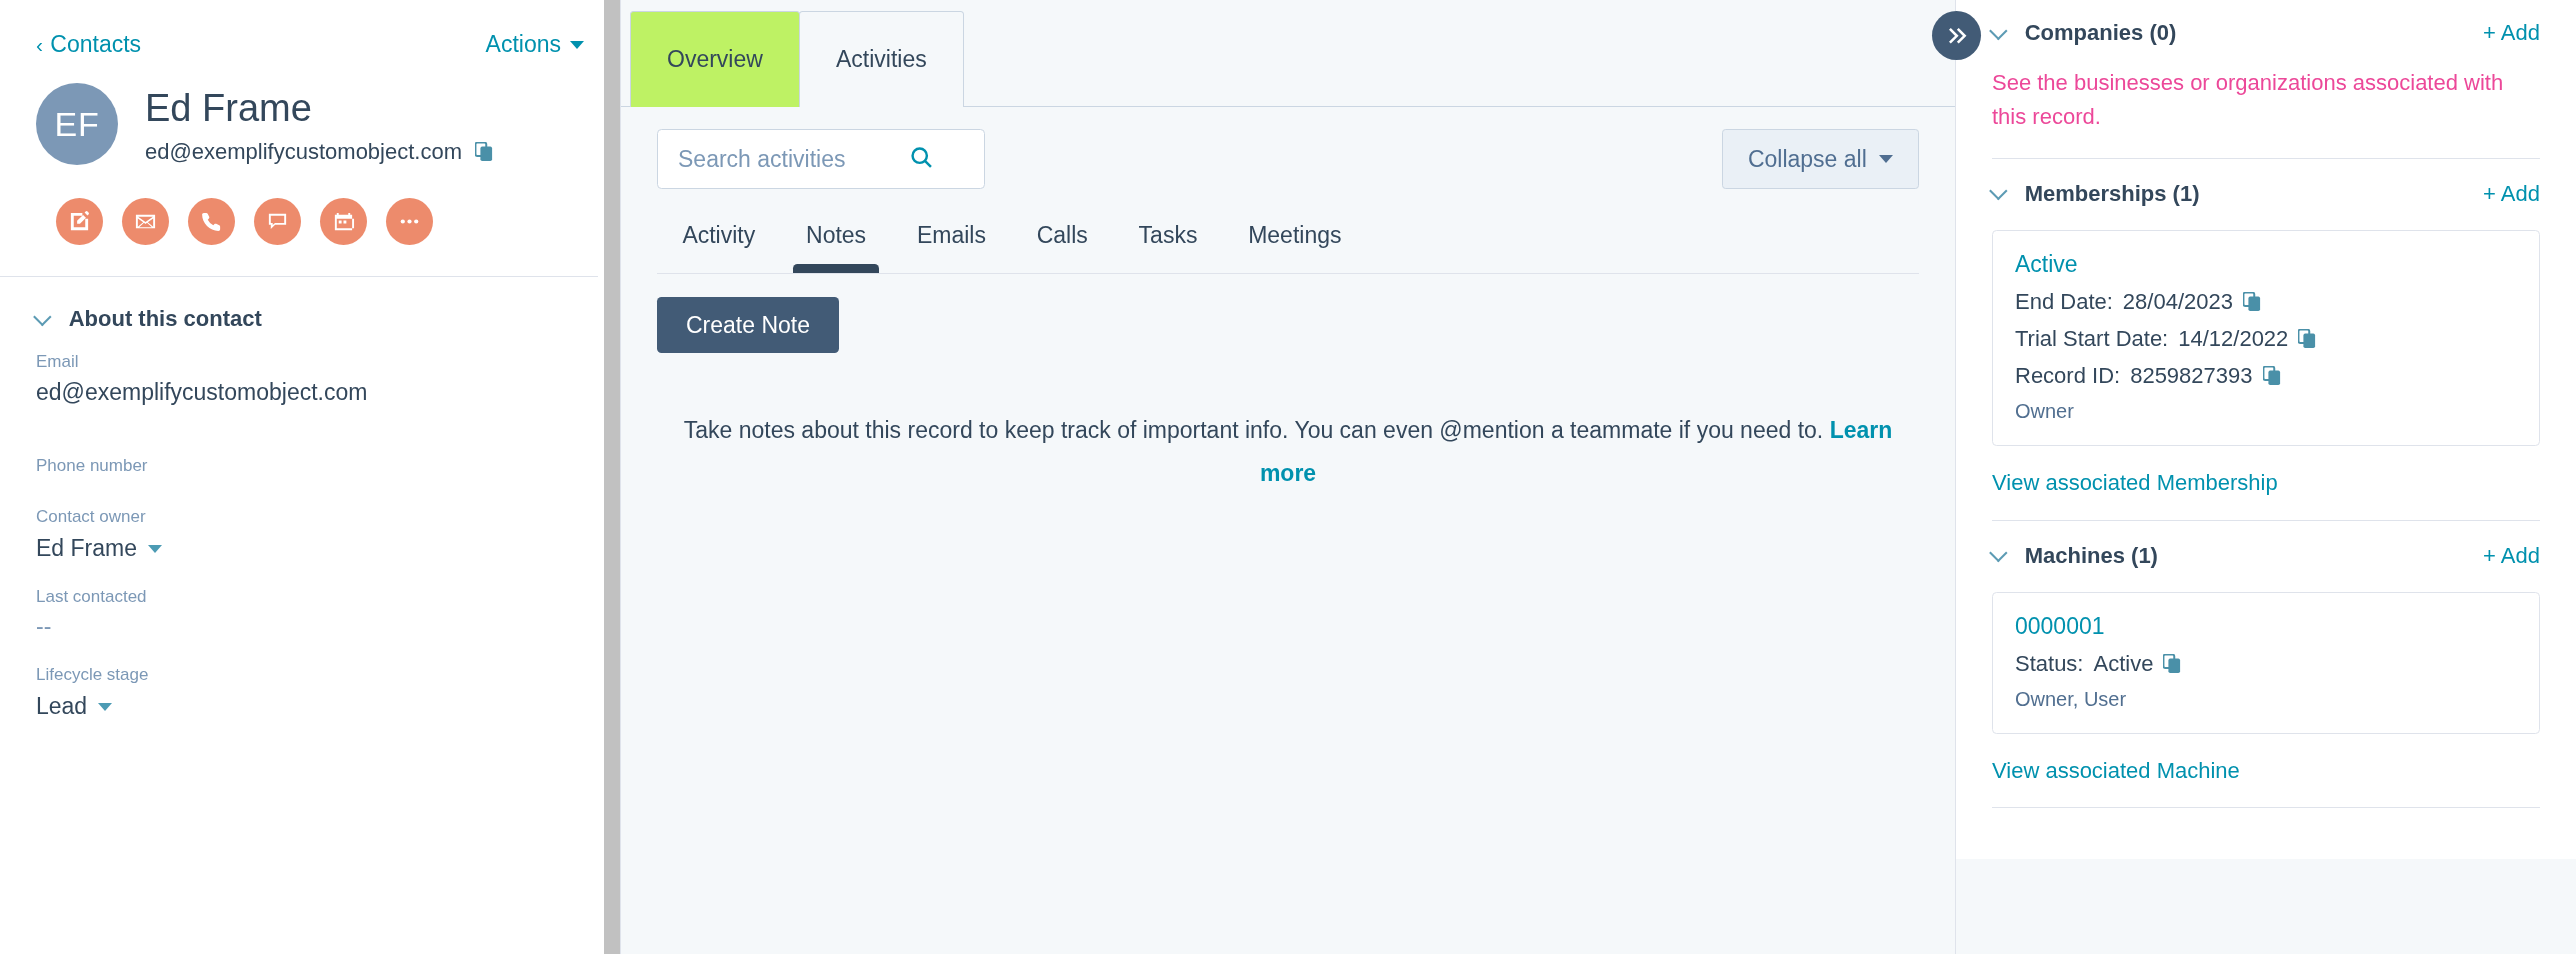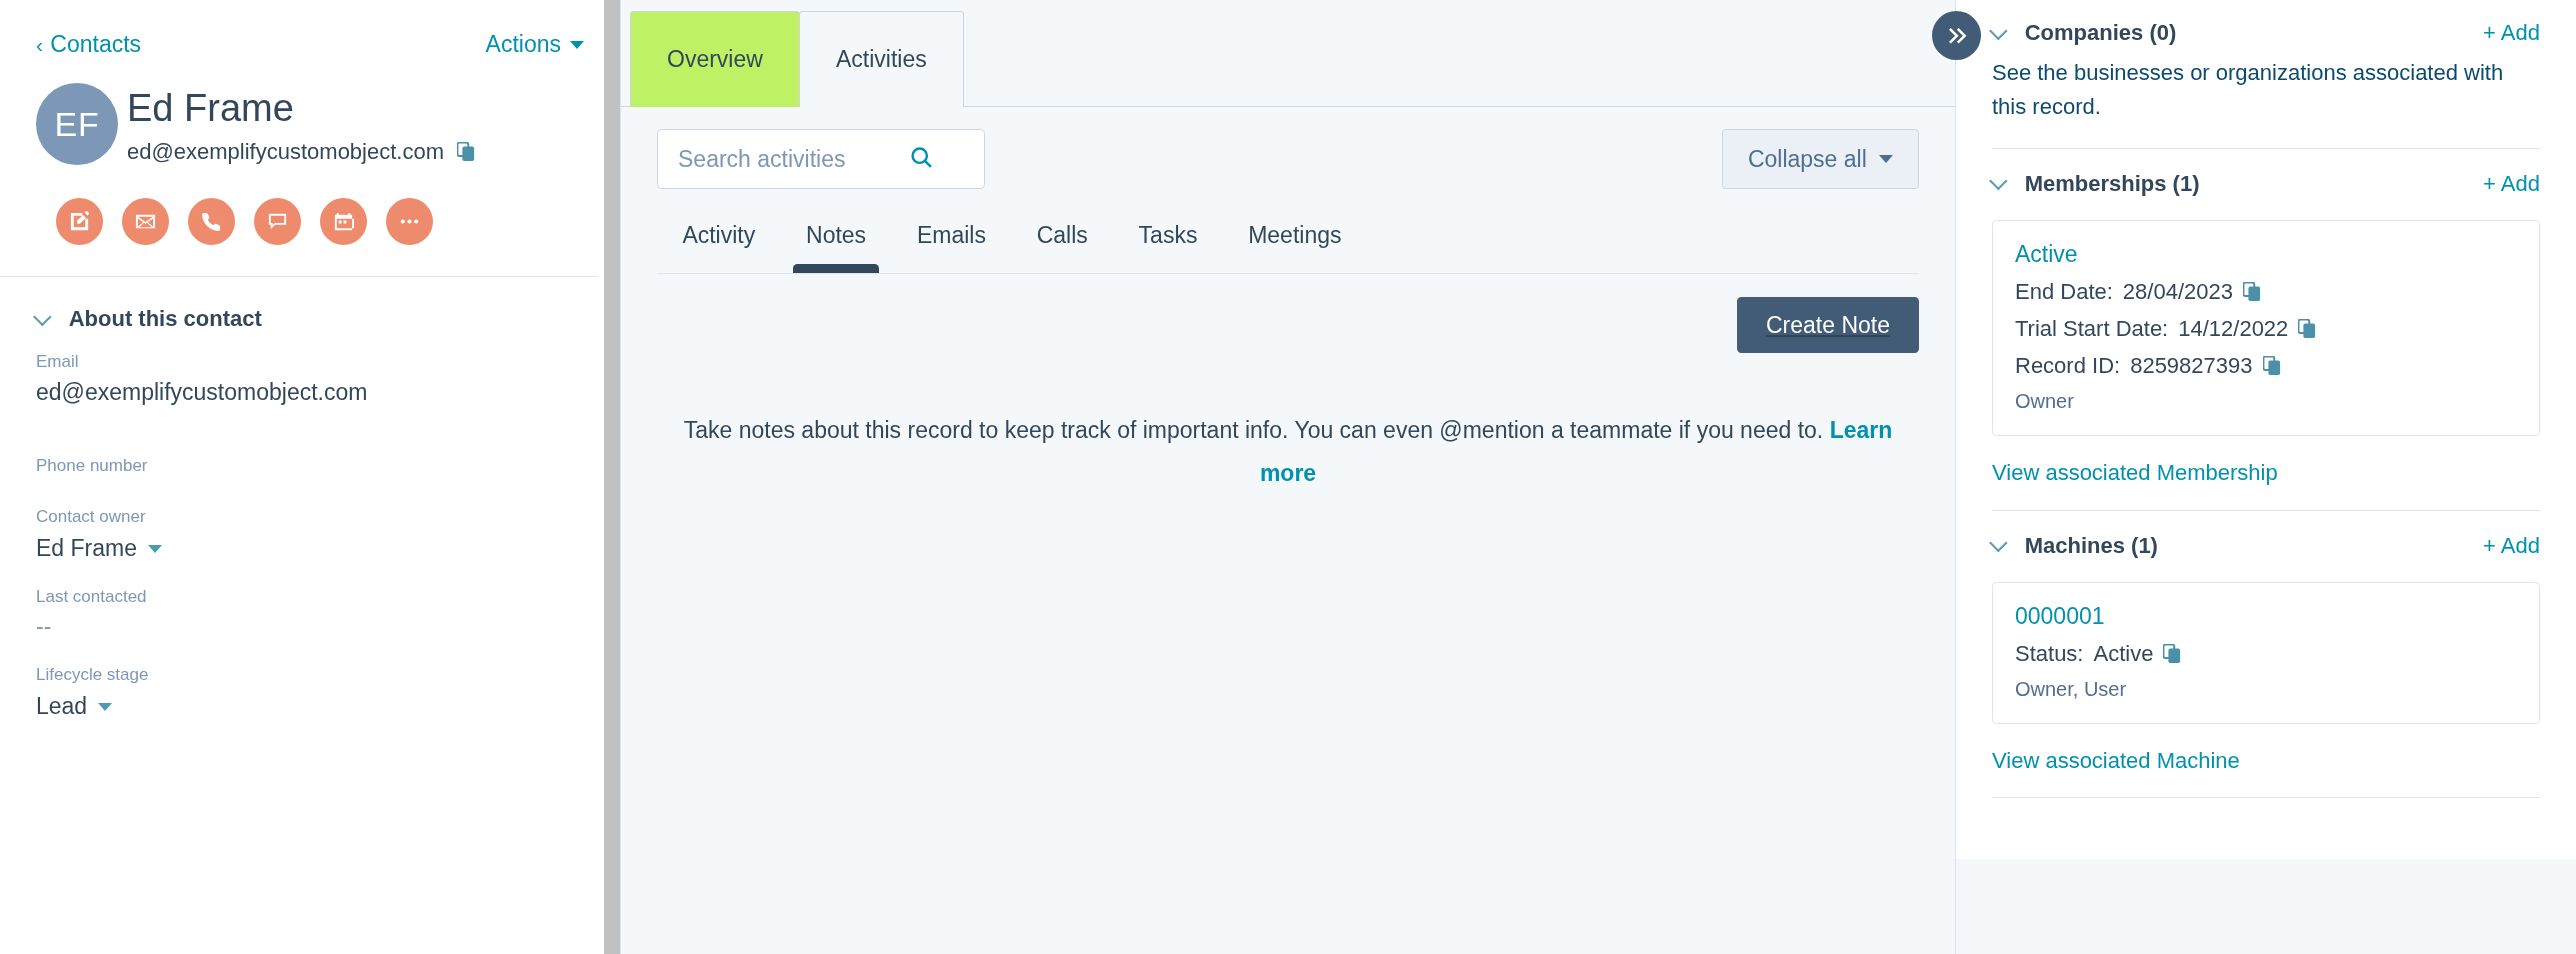--- a/index.html
+++ b/index.html
@@ -21,21 +21,21 @@
   .left-top { padding: 31px 36px 0 36px; }
   .crumb-row { display: flex; align-items: center; justify-content: space-between; height: 27px; }
   .breadcrumb { display: flex; align-items: center; gap: 7.3px; color: #0091ae; font-size: 23px; cursor: pointer; }
   .breadcrumb .chev-left { font-size: 21px; color: #0091ae; line-height: 1; }
   .actions-btn { display: flex; align-items: center; gap: 9px; color: #0091ae; font-size: 23px; cursor: pointer; }
   .caret-down {
     width: 0; height: 0; border-left: 7.3px solid transparent; border-right: 7.3px solid transparent;
     border-top: 8.2px solid #0091ae; display: inline-block;
   }
 
-  .identity { display: flex; align-items: flex-start; gap: 9px; margin-top: 25.4px; }
+  .identity { display: flex; align-items: flex-start; gap: 27px; margin-top: 25.4px; }
   .avatar {
     width: 82px; height: 82px; border-radius: 50%; background: #7c98b6;
     color: #ffffff; font-size: 34px; letter-spacing: 0.9px;
     display: flex; align-items: center; justify-content: center; flex: 0 0 82px;
   }
   .identity-text { padding-top: 3.6px; }
   .contact-name { font-size: 38px; font-weight: 400; color: #33475b; line-height: 1.12; }
   .contact-email-row { display: flex; align-items: center; gap: 12.7px; margin-top: 9px; }
   .contact-email { font-size: 22px; color: #33475b; }
 
@@ -112,21 +112,21 @@
   .subtab {
     font-size: 23px; color: #33475b; padding: 0 25.4px 23.6px 25.4px; cursor: pointer; position: relative;
   }
   .subtab.active { position: relative; }
   .subtab.active::after {
     content: ""; position: absolute; left: 12.7px; right: 12.7px; bottom: 0;
     height: 8.2px; background: #33475b; border-radius: 4.5px 4.5px 0 0;
   }
   .subtabs-line { height: 0.9px; background: #dfe3eb; }
 
-  .create-row { display: flex; justify-content: flex-end; margin-top: 23.6px; text-decoration: underline; }
+  .create-row { display: flex; justify-content: flex-start; margin-top: 23.6px; }
   .create-btn {
     background: #425b76; color: #ffffff; border: none; border-radius: 4.5px;
     font-size: 23px; padding: 0 29px; height: 56px; cursor: pointer;
     font-family: "Liberation Sans", sans-serif;
   }
   .empty-state {
     margin: 56px auto 0 auto; max-width: 1234px; text-align: center;
     font-size: 23px; color: #33475b; line-height: 1.85;
   }
   .empty-state a { color: #0091ae; font-weight: bold; text-decoration: none; cursor: pointer; }
@@ -143,21 +143,21 @@
   .right-panel {
     width: 620px; flex: 0 0 620px; background: #ffffff; height: 859px;
     overflow: hidden; padding: 0 36px;
   }
   .rs { padding: 22px 0 23.6px 0; border-bottom: 0.9px solid #dfe3eb; }
   .rs:first-child { padding-top: 20px; }
   .rs-head { display: flex; align-items: center; justify-content: space-between; }
   .rs-head-left { display: flex; align-items: center; gap: 20px; cursor: pointer; }
   .rs-title { font-size: 22px; font-weight: bold; color: #33475b; }
   .rs-add { font-size: 22px; color: #0091ae; cursor: pointer; }
-  .rs-desc { font-size: 22px; color: #0c4a6e; line-height: 1.55; margin-top: 10px; }
+  .rs-desc { font-size: 22px; color: #ec4899; line-height: 1.55; margin-top: 20px; }
 
   .assoc-card {
     border: 0.9px solid #dfe3eb; border-radius: 4.5px; padding: 20px 22px 22px 22px; margin-top: 23.6px;
   }
   .assoc-title { font-size: 23px; color: #0091ae; cursor: pointer; }
   .assoc-row { display: flex; align-items: center; gap: 10px; margin-top: 11px; font-size: 22px; color: #33475b; }
   .assoc-row .lbl { color: #33475b; }
   .assoc-row .val { color: #33475b; }
   .assoc-sub { font-size: 20px; color: #516f90; margin-top: 11px; }
   .assoc-link { display: block; font-size: 22px; color: #0091ae; margin-top: 23.6px; cursor: pointer; }

